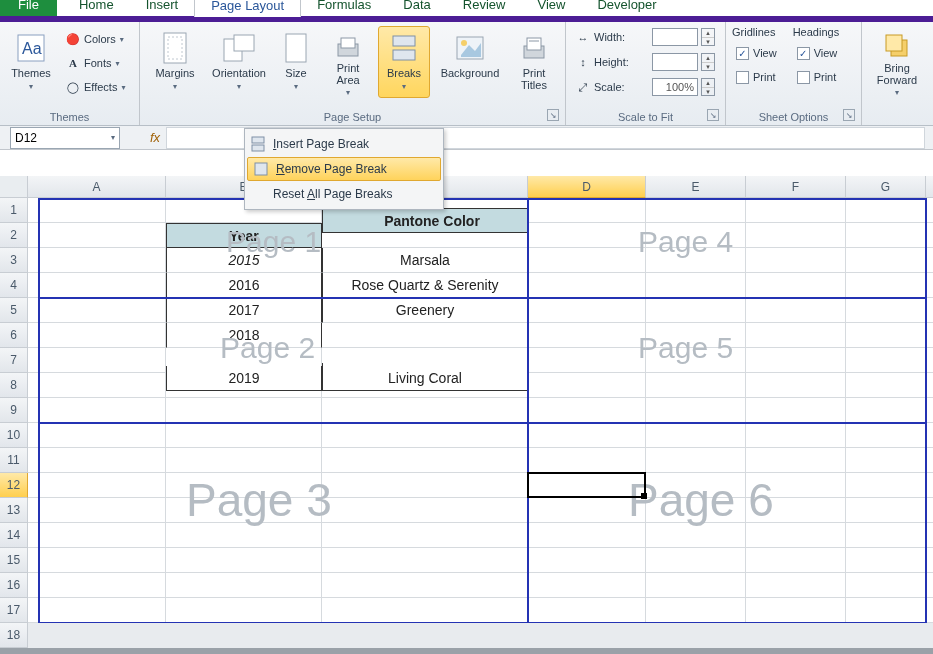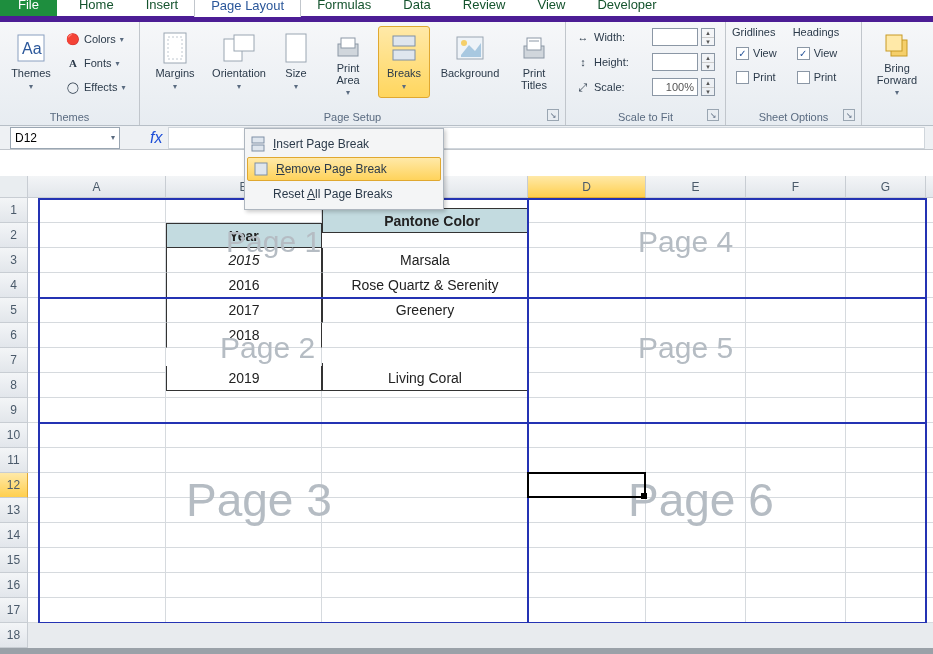--- a/index.html
+++ b/index.html
@@ -38,21 +38,21 @@
 .dropdown { position:absolute; left:244px; top:128px; width:200px; background:#f4f5f6; border:1px solid #aeb6bf; box-shadow:2px 2px 4px rgba(0,0,0,.2); z-index:10; padding:2px 0;}
 .dropdown-item{display:flex;align-items:center;gap:10px;height:26px;padding:0 8px 0 28px;font-size:12px;color:#2b3a4a;position:relative;cursor:pointer;}
 .dropdown-item.hot{ background:linear-gradient(#ffe9a8,#ffd35b); border:1px solid #e0a830; margin:0 2px; border-radius:2px; height:24px;}
 .dropdown-item .itm-icon{position:absolute;left:4px;width:18px;height:18px;display:flex;align-items:center;justify-content:center;}
 .underline{ text-decoration: underline; }
 
 
 .name-row{height:24px;display:flex;align-items:center;border-bottom:1px solid #c1c6cc;background:#eef1f4;}
 .name-box{width:110px;height:22px;margin-left:10px;border:1px solid #9aa6b2;background:#fff;display:flex;align-items:center;justify-content:space-between;padding:0 4px;font-size:12px;}
 .fx-area{display:flex;align-items:center;gap:4px;margin-left:6px;}
-.fx-icon{font-style:italic;color:#1d4ed8;font-size:16px;}
+.fx-icon{font-style:italic;color:#a16207;font-size:13px;}
 .formula-input{flex:1;height:22px;border:1px solid #d0d6dc;background:#fff;margin-left:6px;}
 
 
 .grid-wrap{position:absolute;left:0;top:176px;right:0;bottom:0;background:#9aa1a8;}
 .corner{position:absolute;left:0;top:0;width:28px;height:22px;background:#e9edf0;border-right:1px solid #c8cdd3;border-bottom:1px solid #c8cdd3;}
 .col-headers{position:absolute;left:28px;top:0;height:22px;display:flex;}
 .ch{background:linear-gradient(#f3f5f7,#e2e6eb);border-right:1px solid #c8cdd3;border-bottom:1px solid #c8cdd3;display:flex;align-items:center;justify-content:center;font-size:12px;color:#4a5a6a;}
 .ch.sel{background:linear-gradient(#ffe9a8,#ffcf4e);border-bottom:1px solid #e0a830;}
 .row-headers{position:absolute;left:0;top:22px;width:28px;}
 .rh{height:25px;background:linear-gradient(#f3f5f7,#e2e6eb);border-bottom:1px solid #c8cdd3;border-right:1px solid #c8cdd3;display:flex;align-items:center;justify-content:center;font-size:12px;color:#4a5a6a;}

